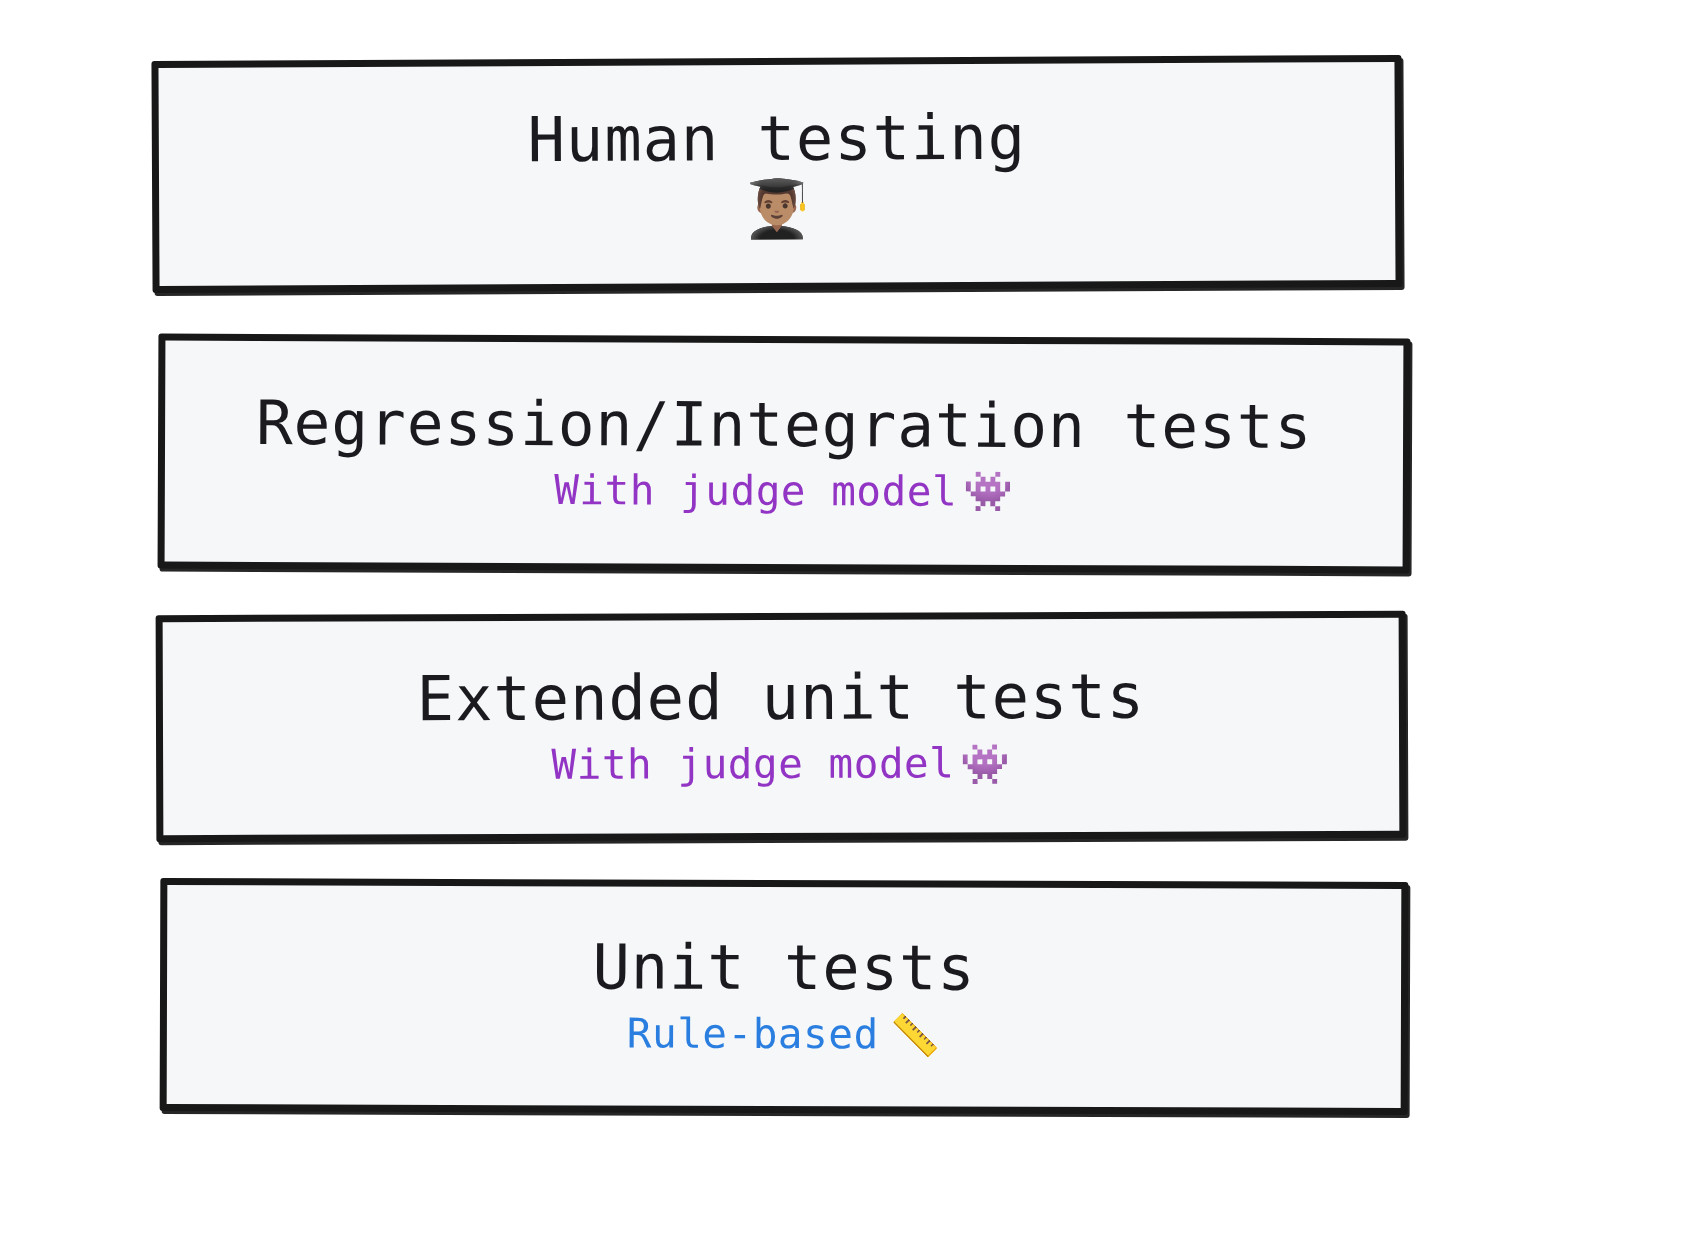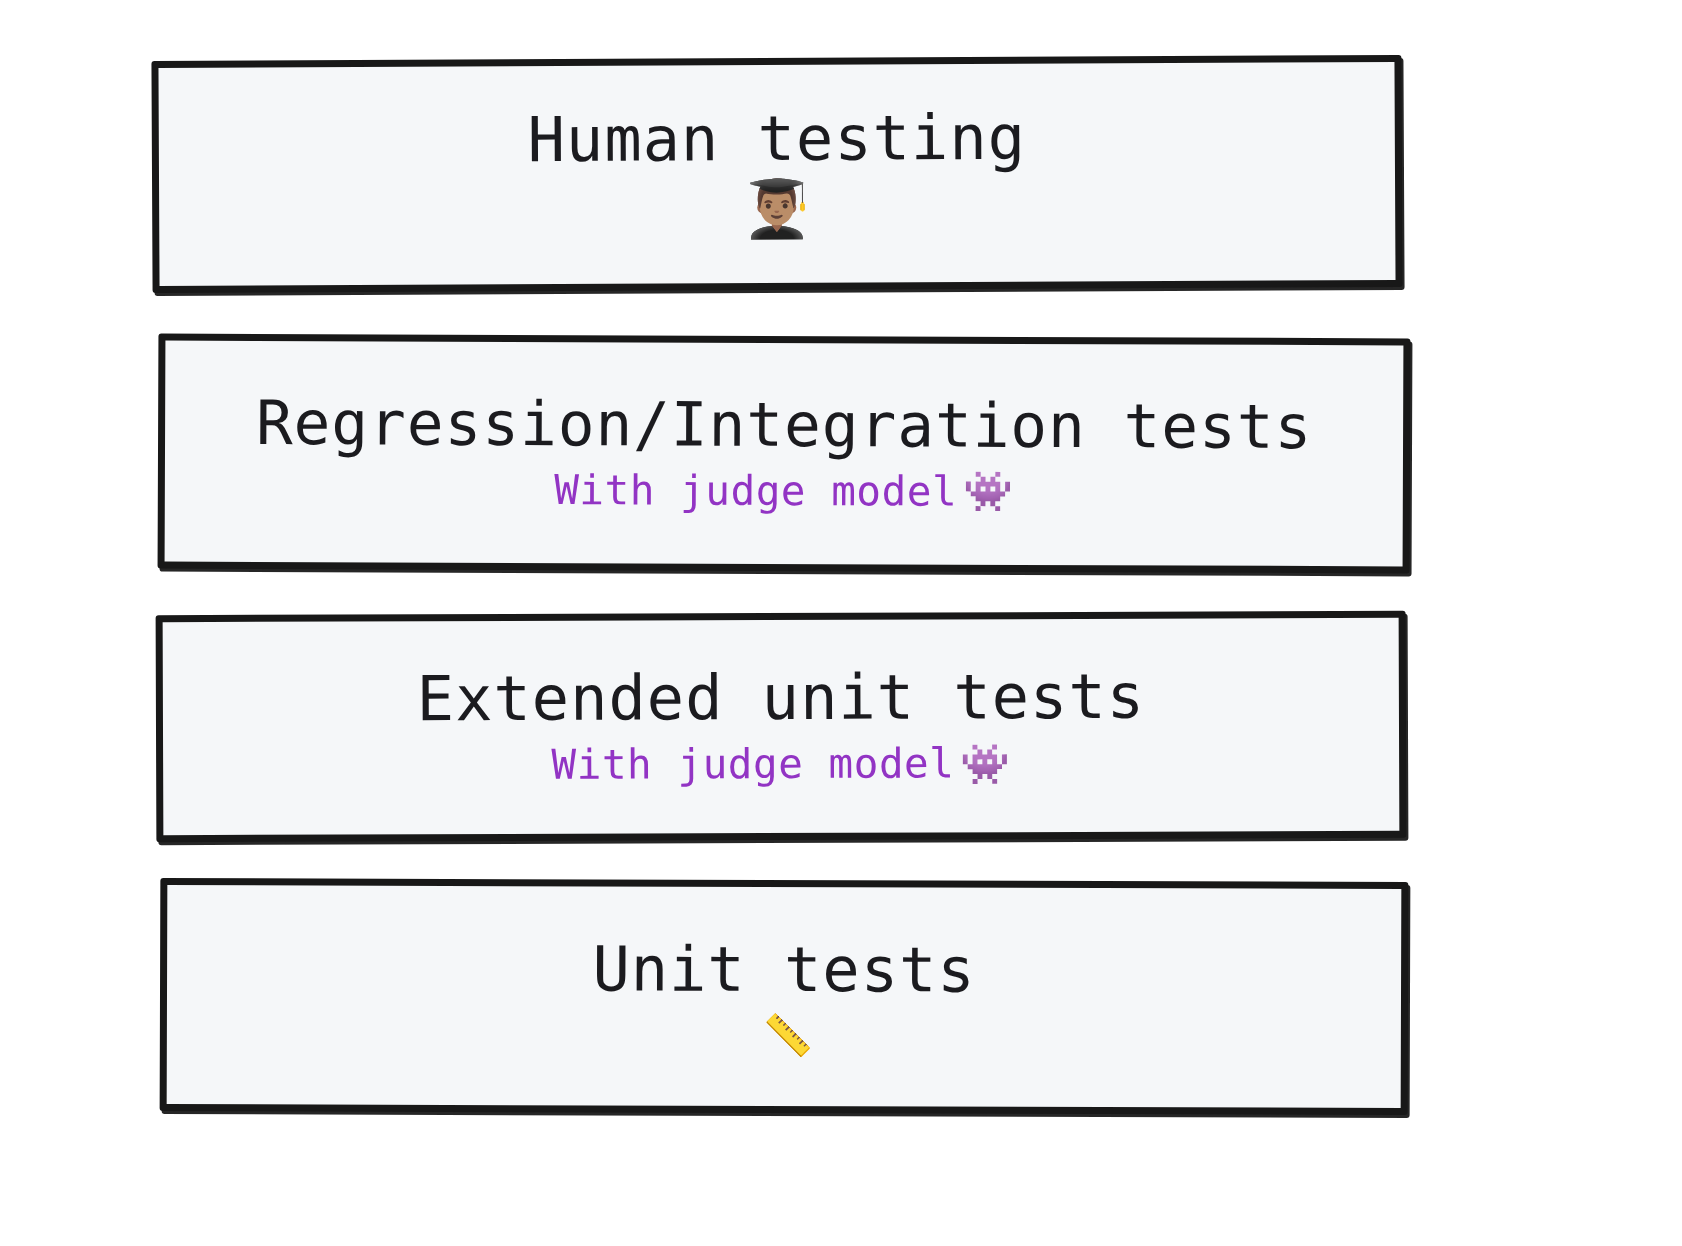--- a/index.html
+++ b/index.html
@@ -126,17 +126,18 @@
     <div class="layer-title">Extended unit tests</div>
     <div class="layer-subtitle subtitle-judge">
       <span>With judge model</span>
       <span class="inline-emoji">👾</span>
     </div>
   </div>
 
   <div class="layer" id="layer-unit">
     <div class="layer-title">Unit tests</div>
     <div class="layer-subtitle subtitle-rule">
+      <span>Rule-based</span>
       <span class="inline-emoji ruler">📏</span>
     </div>
   </div>
 
 </div>
 
 </body></html>

